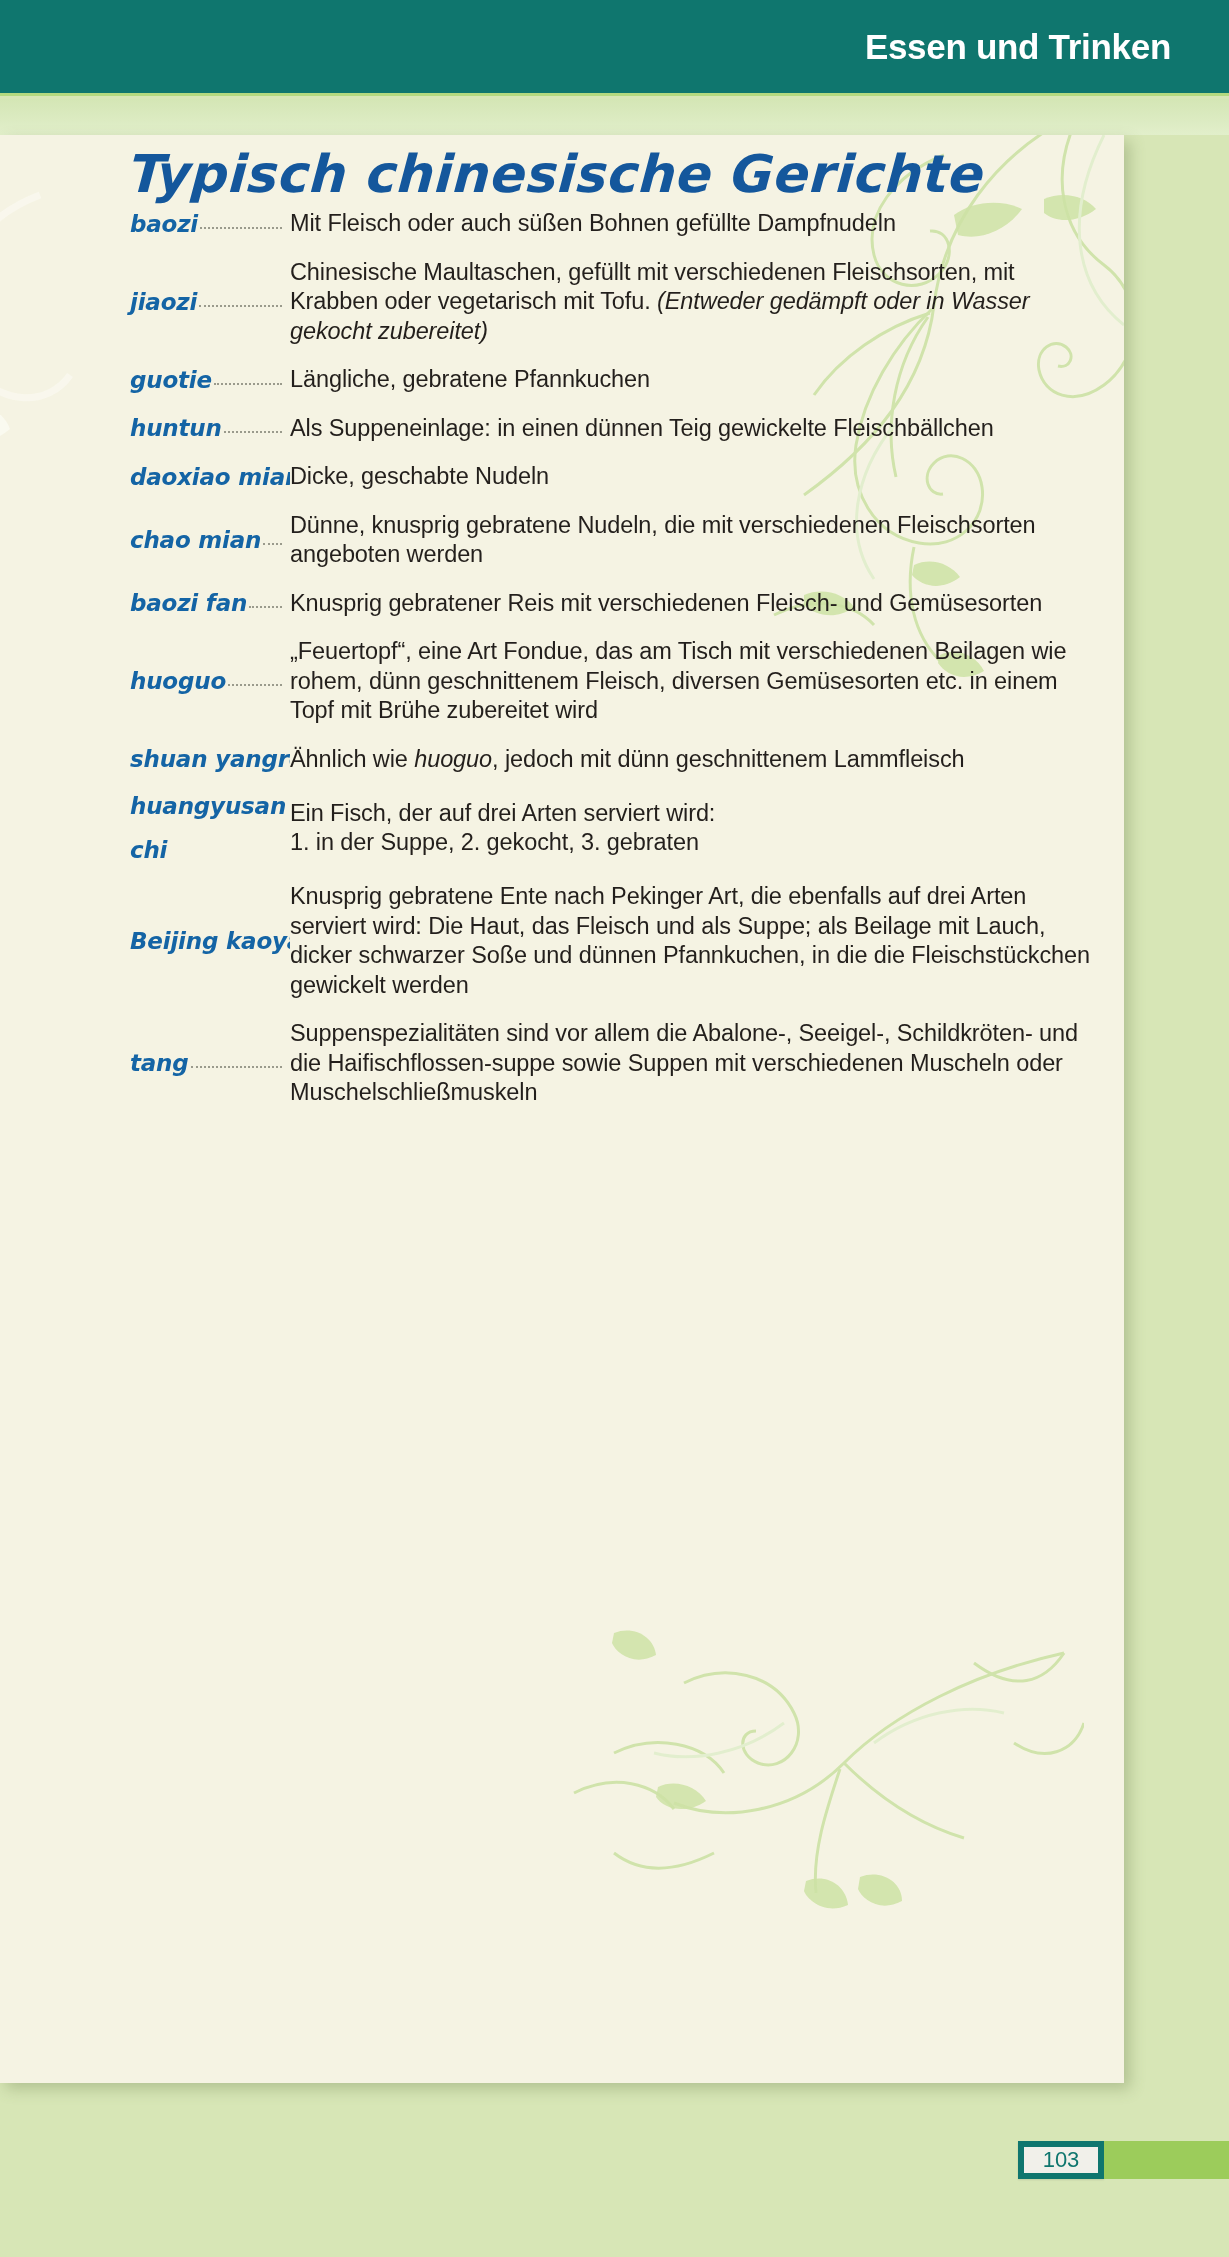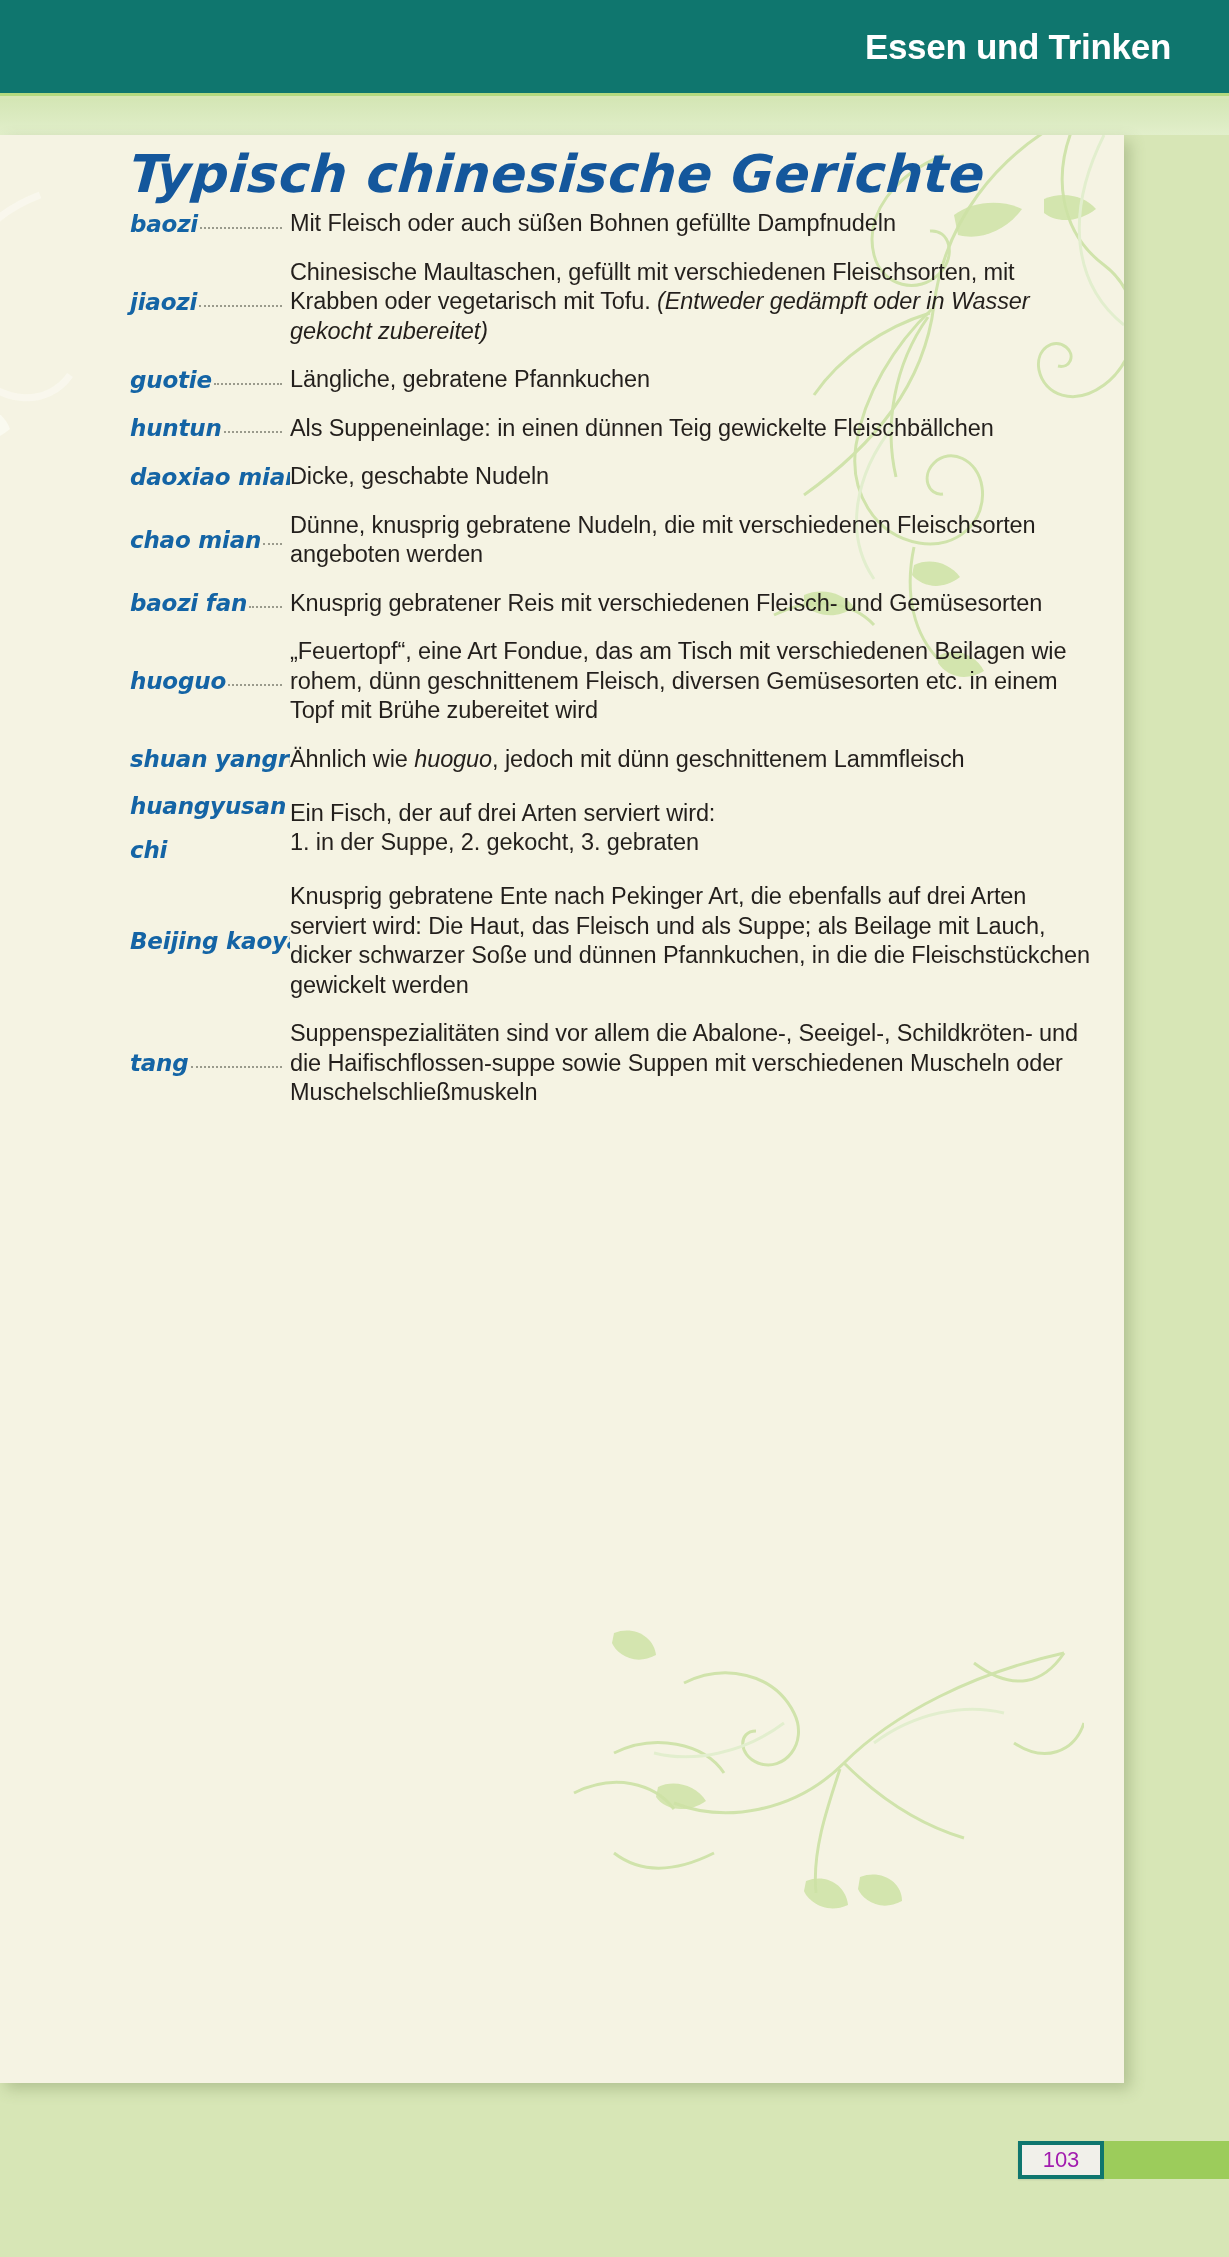--- a/index.html
+++ b/index.html
@@ -137,22 +137,22 @@
   .term-col.stacked { display: block; }
 
   
   .footer-num {
     position: absolute;
     left: 1018px;
     top: 2141px;
     width: 86px;
     height: 38px;
     background: #f1f0ea;
-    border: 4px solid #0f766e;
-    color: #a21caf;
+    border: 6px solid #0f766e;
+    color: #0f766e;
     font-size: 22px;
     font-family: "Liberation Sans", sans-serif;
     display: flex;
     align-items: center;
     justify-content: center;
     box-shadow: 0 1px 2px rgba(0,0,0,.10);
   }
   .footer-block {
     position: absolute;
     left: 1104px;

